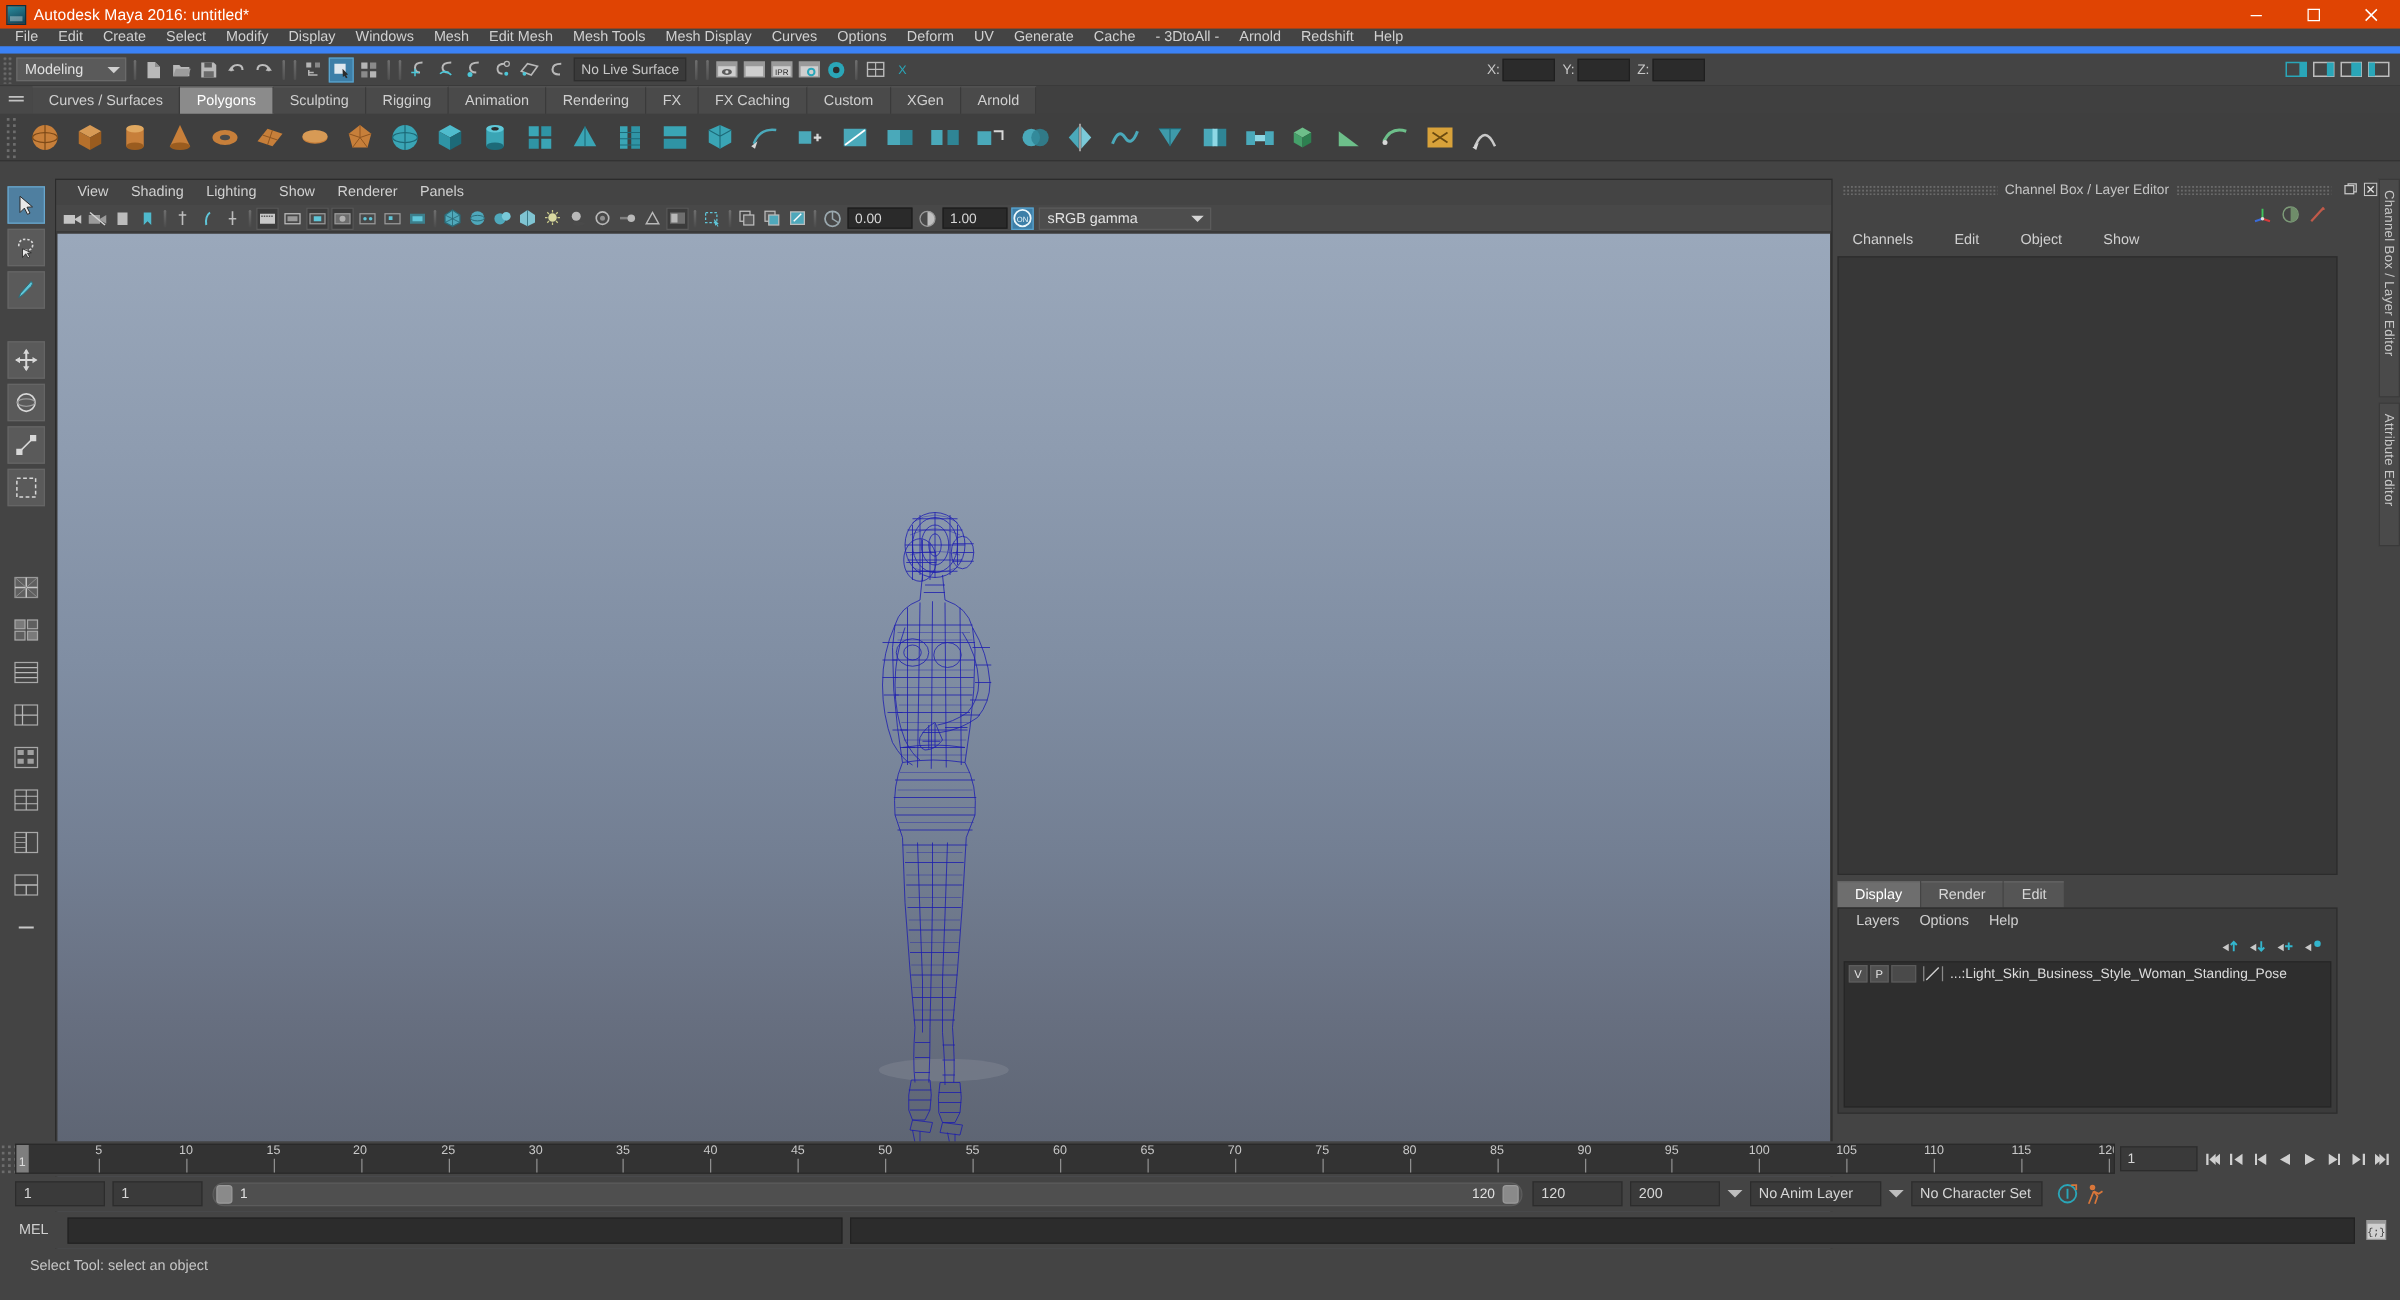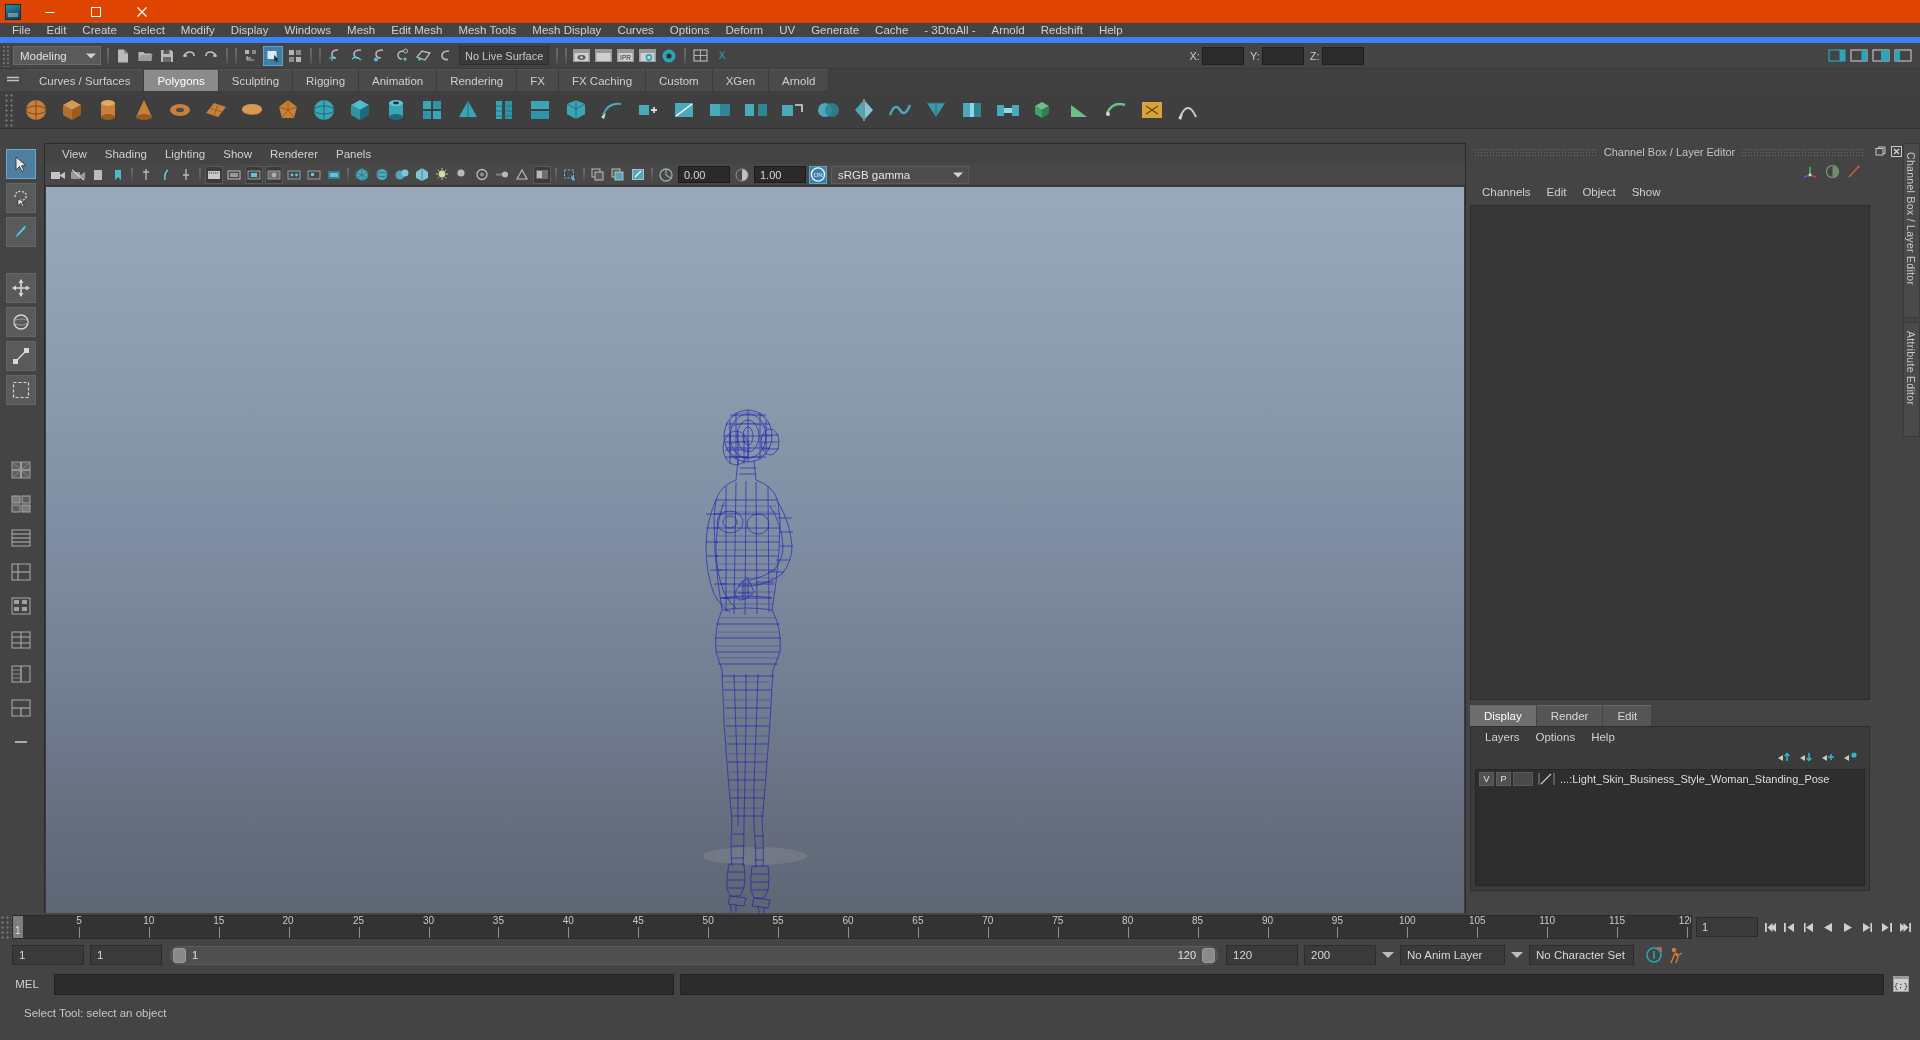--- a/index.html
+++ b/index.html
@@ -209,21 +209,21 @@
     font-size: 11px; color: #c4c4c4; position: relative;
   }
   .dotfill {
     flex: 1 1 auto; height: 8px; margin: 0 6px;
     background-image: radial-gradient(circle, #6a6a6a .8px, transparent 1px);
     background-size: 3px 3px; background-position: 0 3px;
   }
   .rp-winbtn { width: 14px; height: 13px; margin-left: 2px; display:flex;align-items:center;justify-content:center;}
   .cb-icons { height: 22px; display:flex; align-items:center; justify-content:flex-end; padding-right: 38px; }
   .cb-icon { width: 22px; height:20px; display:flex; align-items:center; justify-content:center;}
-  .cb-menubar { height: 20px; display: flex; align-items: center; padding-left: 6px; }
+  .cb-menubar { height: 20px; display: flex; align-items: center; padding-left: 6px; gap: 17px; }
   .cb-menu { padding: 0 8px; font-size: 11.5px; color: #d0d0d0; line-height:20px;}
   .cb-body {
     position: absolute; left: 2px; top: 62px; width: 400px; height: 495px;
     background: #373737; border: 1px solid #2c2c2c;
   }
   .le-tabs { position: absolute; left: 2px; top: 562px; display: flex; }
   .le-tab {
     padding: 0 14px; height: 21px; line-height:21px; font-size: 11.5px;
     background: #555; color: #d8d8d8; margin-right: 1px; border-top: 1px solid #666;
   }
@@ -336,20 +336,21 @@
 
   .wire-svg { display:block; }
 </style>
 </head>
 <body>
 
 <div id="app">
 
   <div class="titlebar">
     <div class="title-icon"></div>
+    <div class="title-text">Autodesk Maya 2016: untitled*</div>
     <div class="win-btns">
       <div class="win-btn">
         <svg width="12" height="12" viewBox="0 0 12 12">
             <rect x="1.5" y="6" width="9" height="1" fill="#fff"></rect>
           </svg>
       </div>
       <div class="win-btn">
         <svg width="12" height="12" viewBox="0 0 12 12">
             <rect x="1.5" y="1.5" width="9" height="9" fill="none" stroke="#fff" stroke-width="1"></rect>
           </svg>

